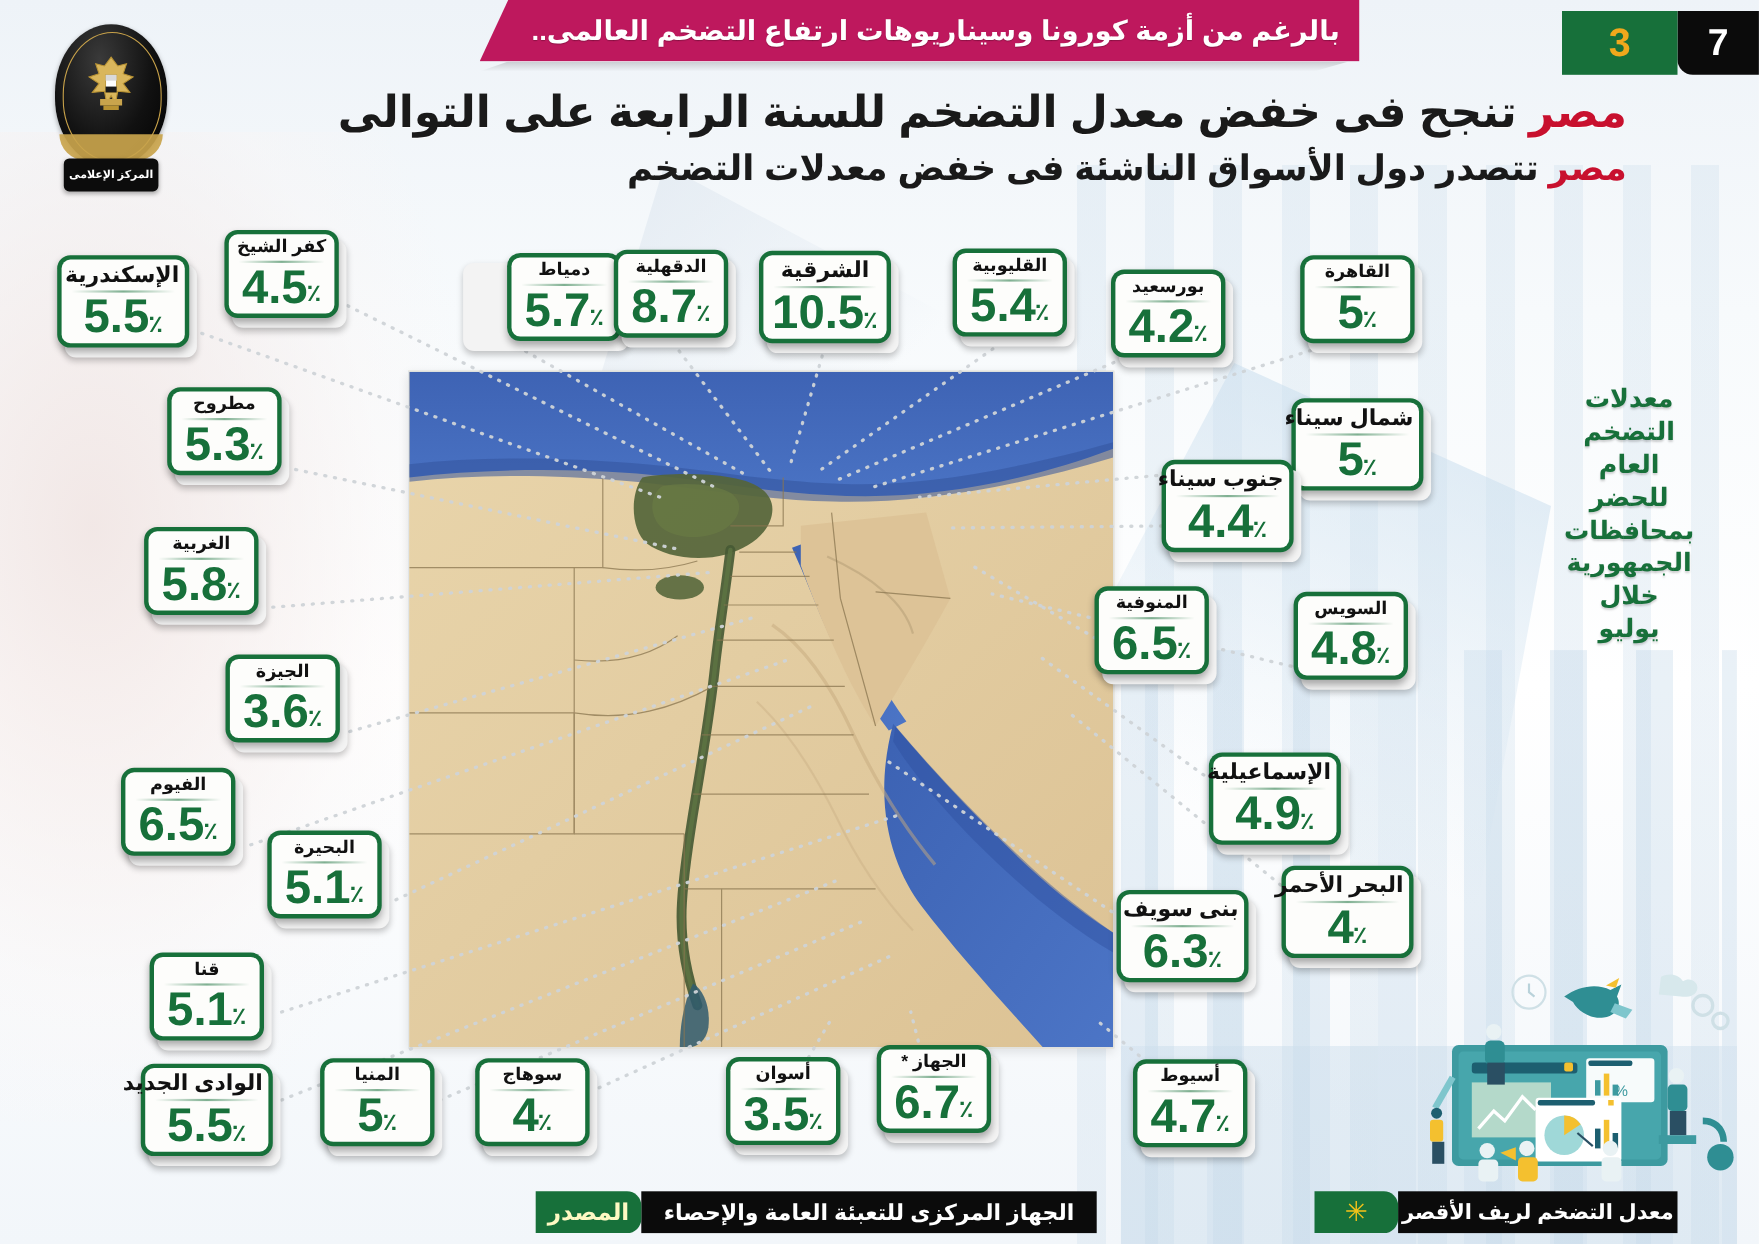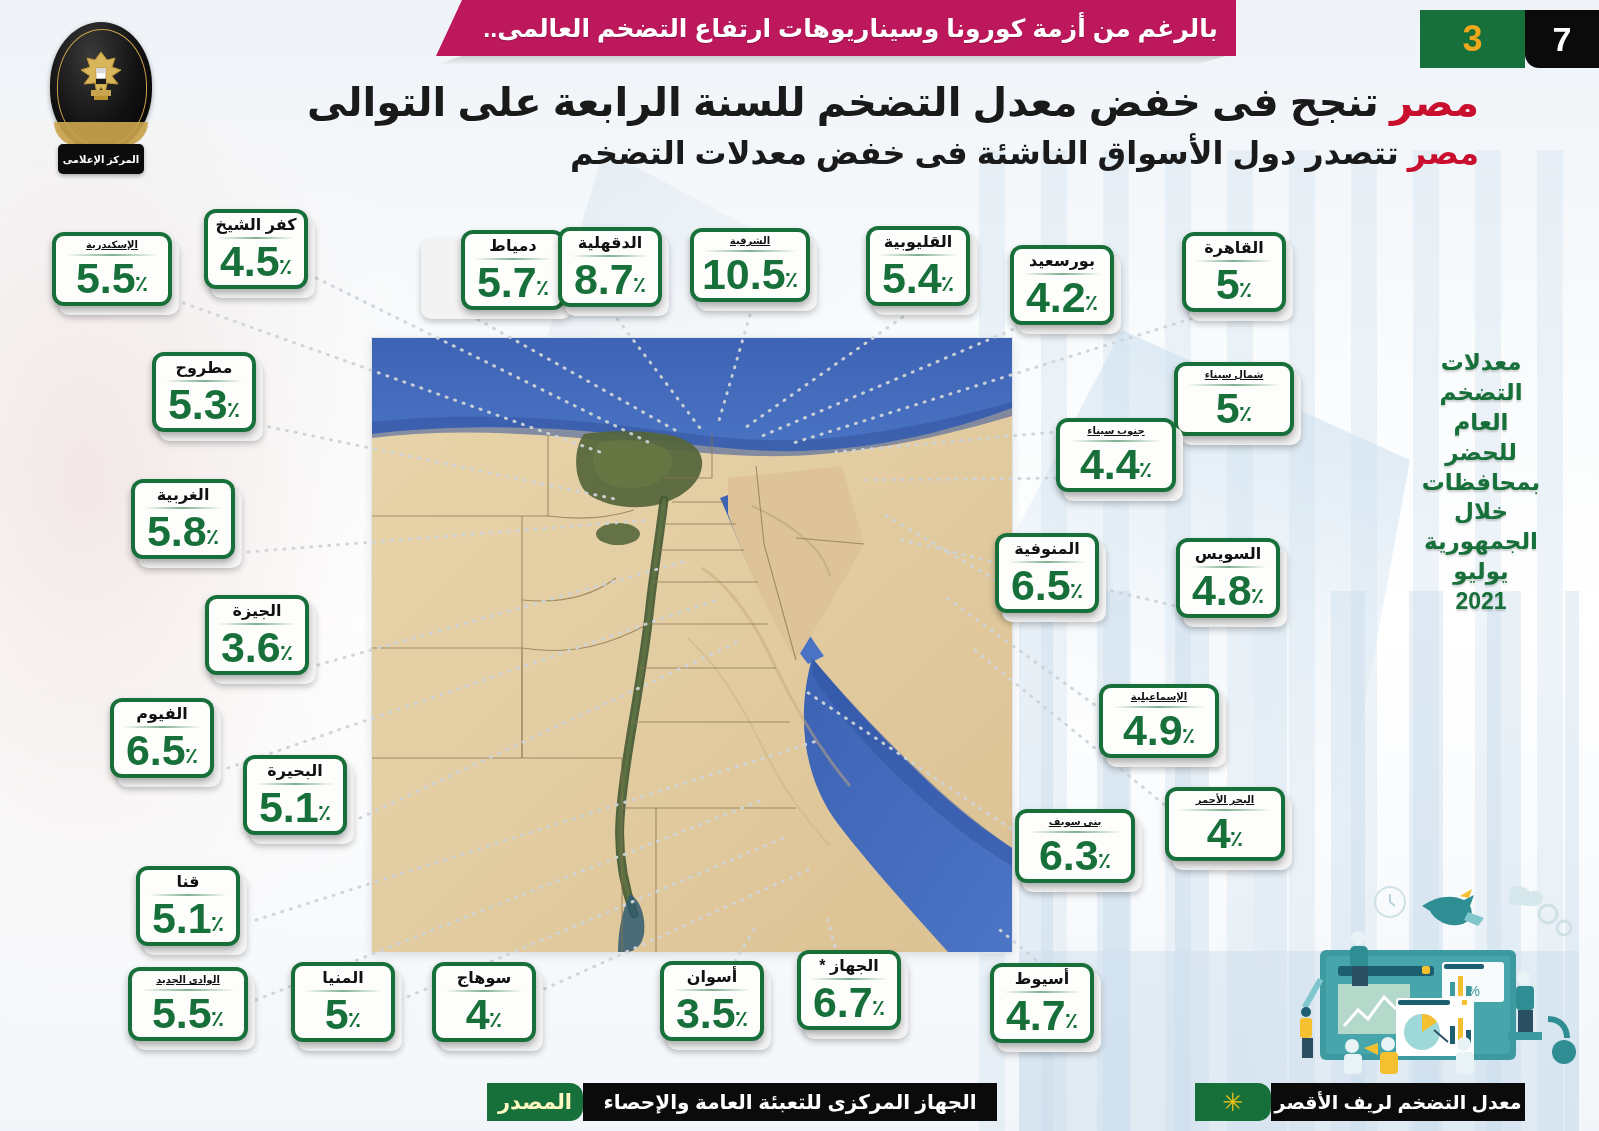--- a/index.html
+++ b/index.html
@@ -91,21 +91,21 @@
      box-shadow:0 4px 7px rgba(0,0,0,.30);}
   .card .inner{background:#fdfdfb;border-radius:8px;padding:4px 5px 3px;text-align:center;}
   .card .nm{color:#111;font-size:16px;font-weight:bold;line-height:1.05;white-space:nowrap;
      padding-bottom:2px;}
   .card .rule{height:2px;margin:1px 4px 1px;
      background:linear-gradient(90deg,rgba(23,112,58,0),rgba(23,112,58,.55),rgba(23,112,58,0));}
   .card .val{color:#17703a;font-size:43px;font-weight:bold;line-height:.98;direction:ltr;
      display:flex;align-items:flex-end;justify-content:center;gap:0px;}
   .card .val .pct{font-size:22px;padding-bottom:4px;margin-left:-1px;}
   .card.wide{width:120px;}
-  .card.wide .nm{font-size:10px;text-decoration:underline;}
+  .card.wide .nm{font-size:20px;}
 
   
   #lines{position:absolute;inset:0;pointer-events:none;}
 
   
   #srcbar{position:absolute;left:487px;top:1083px;height:38px;width:510px;display:flex;}
   #srcbar .lbl{width:96px;background:#17703a;color:#fef9c3;font-size:21px;font-weight:bold;
      display:flex;align-items:center;justify-content:center;
      border-top-right-radius:13px;border-bottom-right-radius:13px;order:2;}
   #srcbar .txt{flex:1;background:#0b0b0b;color:#fff;font-size:20px;font-weight:bold;
@@ -271,24 +271,23 @@
     <path d="M1084 1000 L1000 930"></path>
   </g>
 </svg>
 
 <div id="sidetitle">
   <div>معدلات</div>
   <div>التضخم</div>
   <div>العام</div>
   <div>للحضر</div>
   <div>بمحافظات</div>
+  <div>الجمهورية</div>
   <div>خلال</div>
-  <div>الجمهورية</div>
   <div>يوليو</div>
-  <div>2021</div>
 </div>
 
 <div id="cards">
     <div class="card wide" style="left: 52px; top: 232px;">
       <div class="shadowcard"></div>
       <div class="body">
         <div class="inner">
           <div class="nm">الإسكندرية</div>
           <div class="rule"></div>
           <div class="val">
@@ -616,21 +615,21 @@
         <div class="inner">
           <div class="nm">الجهاز *</div>
           <div class="rule"></div>
           <div class="val">
             <span>6.7</span>
             <span class="pct">٪</span>
           </div>
         </div>
       </div>
     </div>
-    <div class="card " style="left: 990px; top: 963px;">
+    <div class="card " style="left: 1030px; top: 963px;">
       <div class="shadowcard"></div>
       <div class="body">
         <div class="inner">
           <div class="nm">أسيوط</div>
           <div class="rule"></div>
           <div class="val">
             <span>4.7</span>
             <span class="pct">٪</span>
           </div>
         </div>

